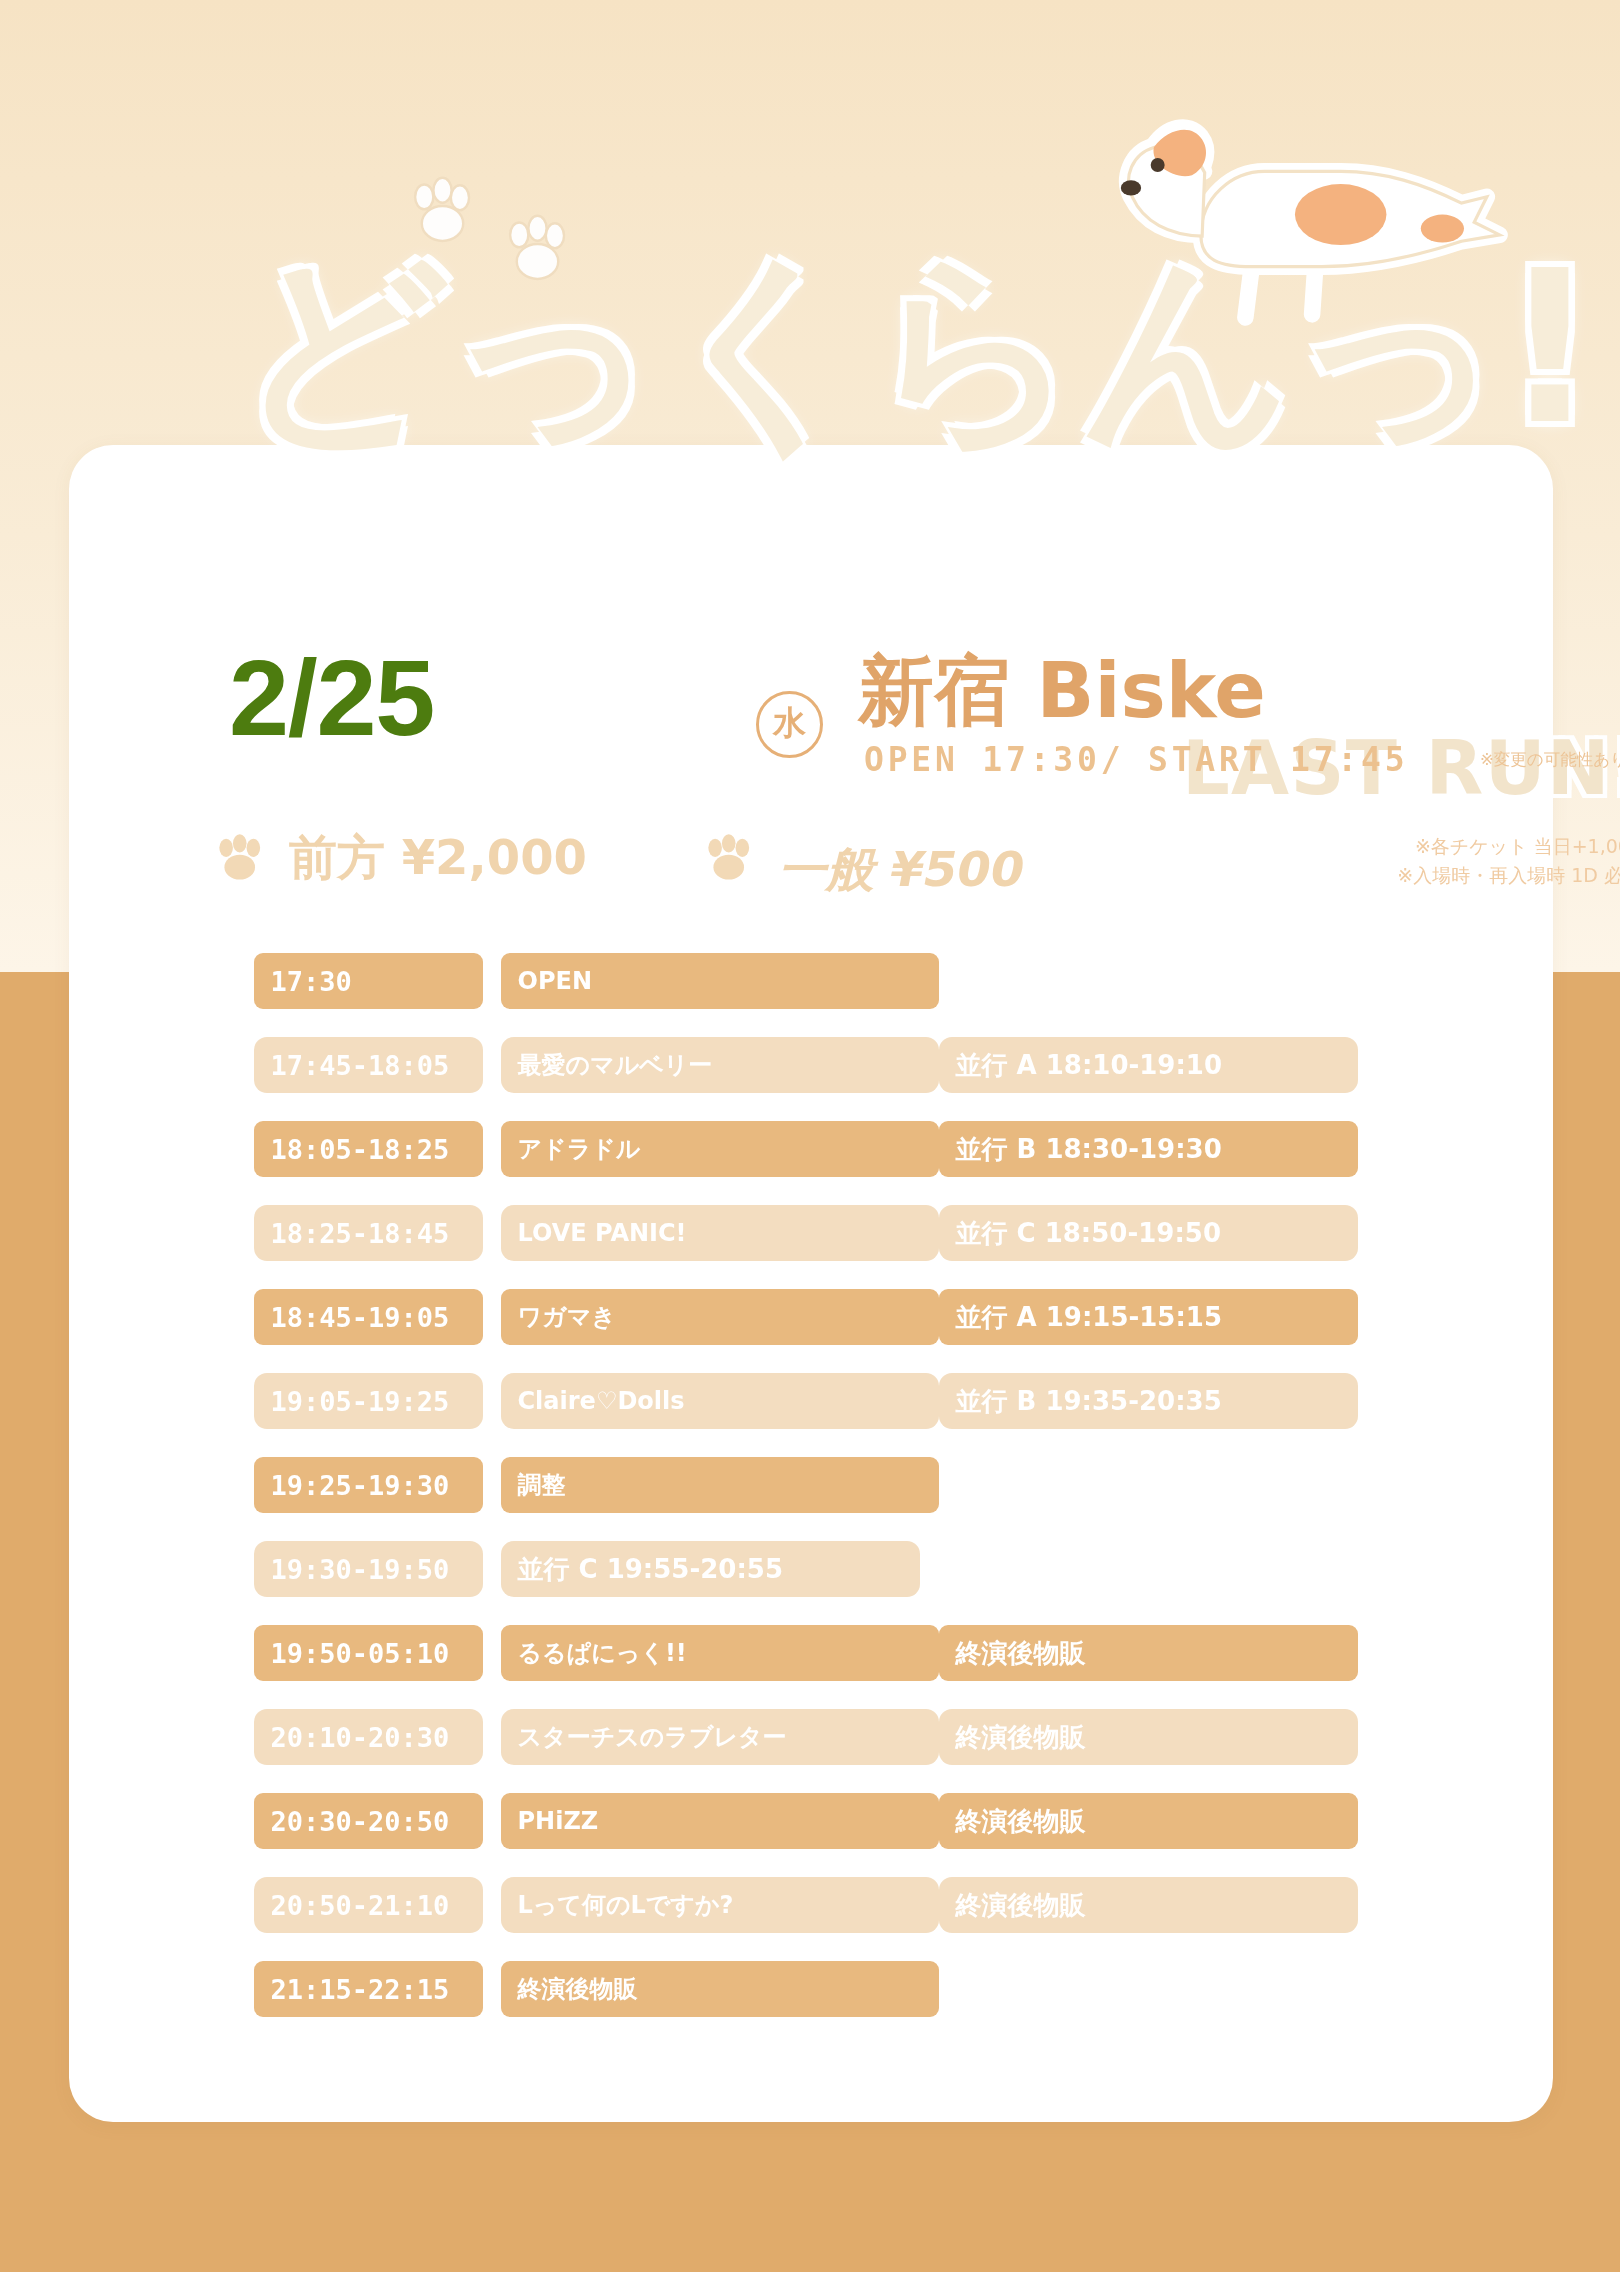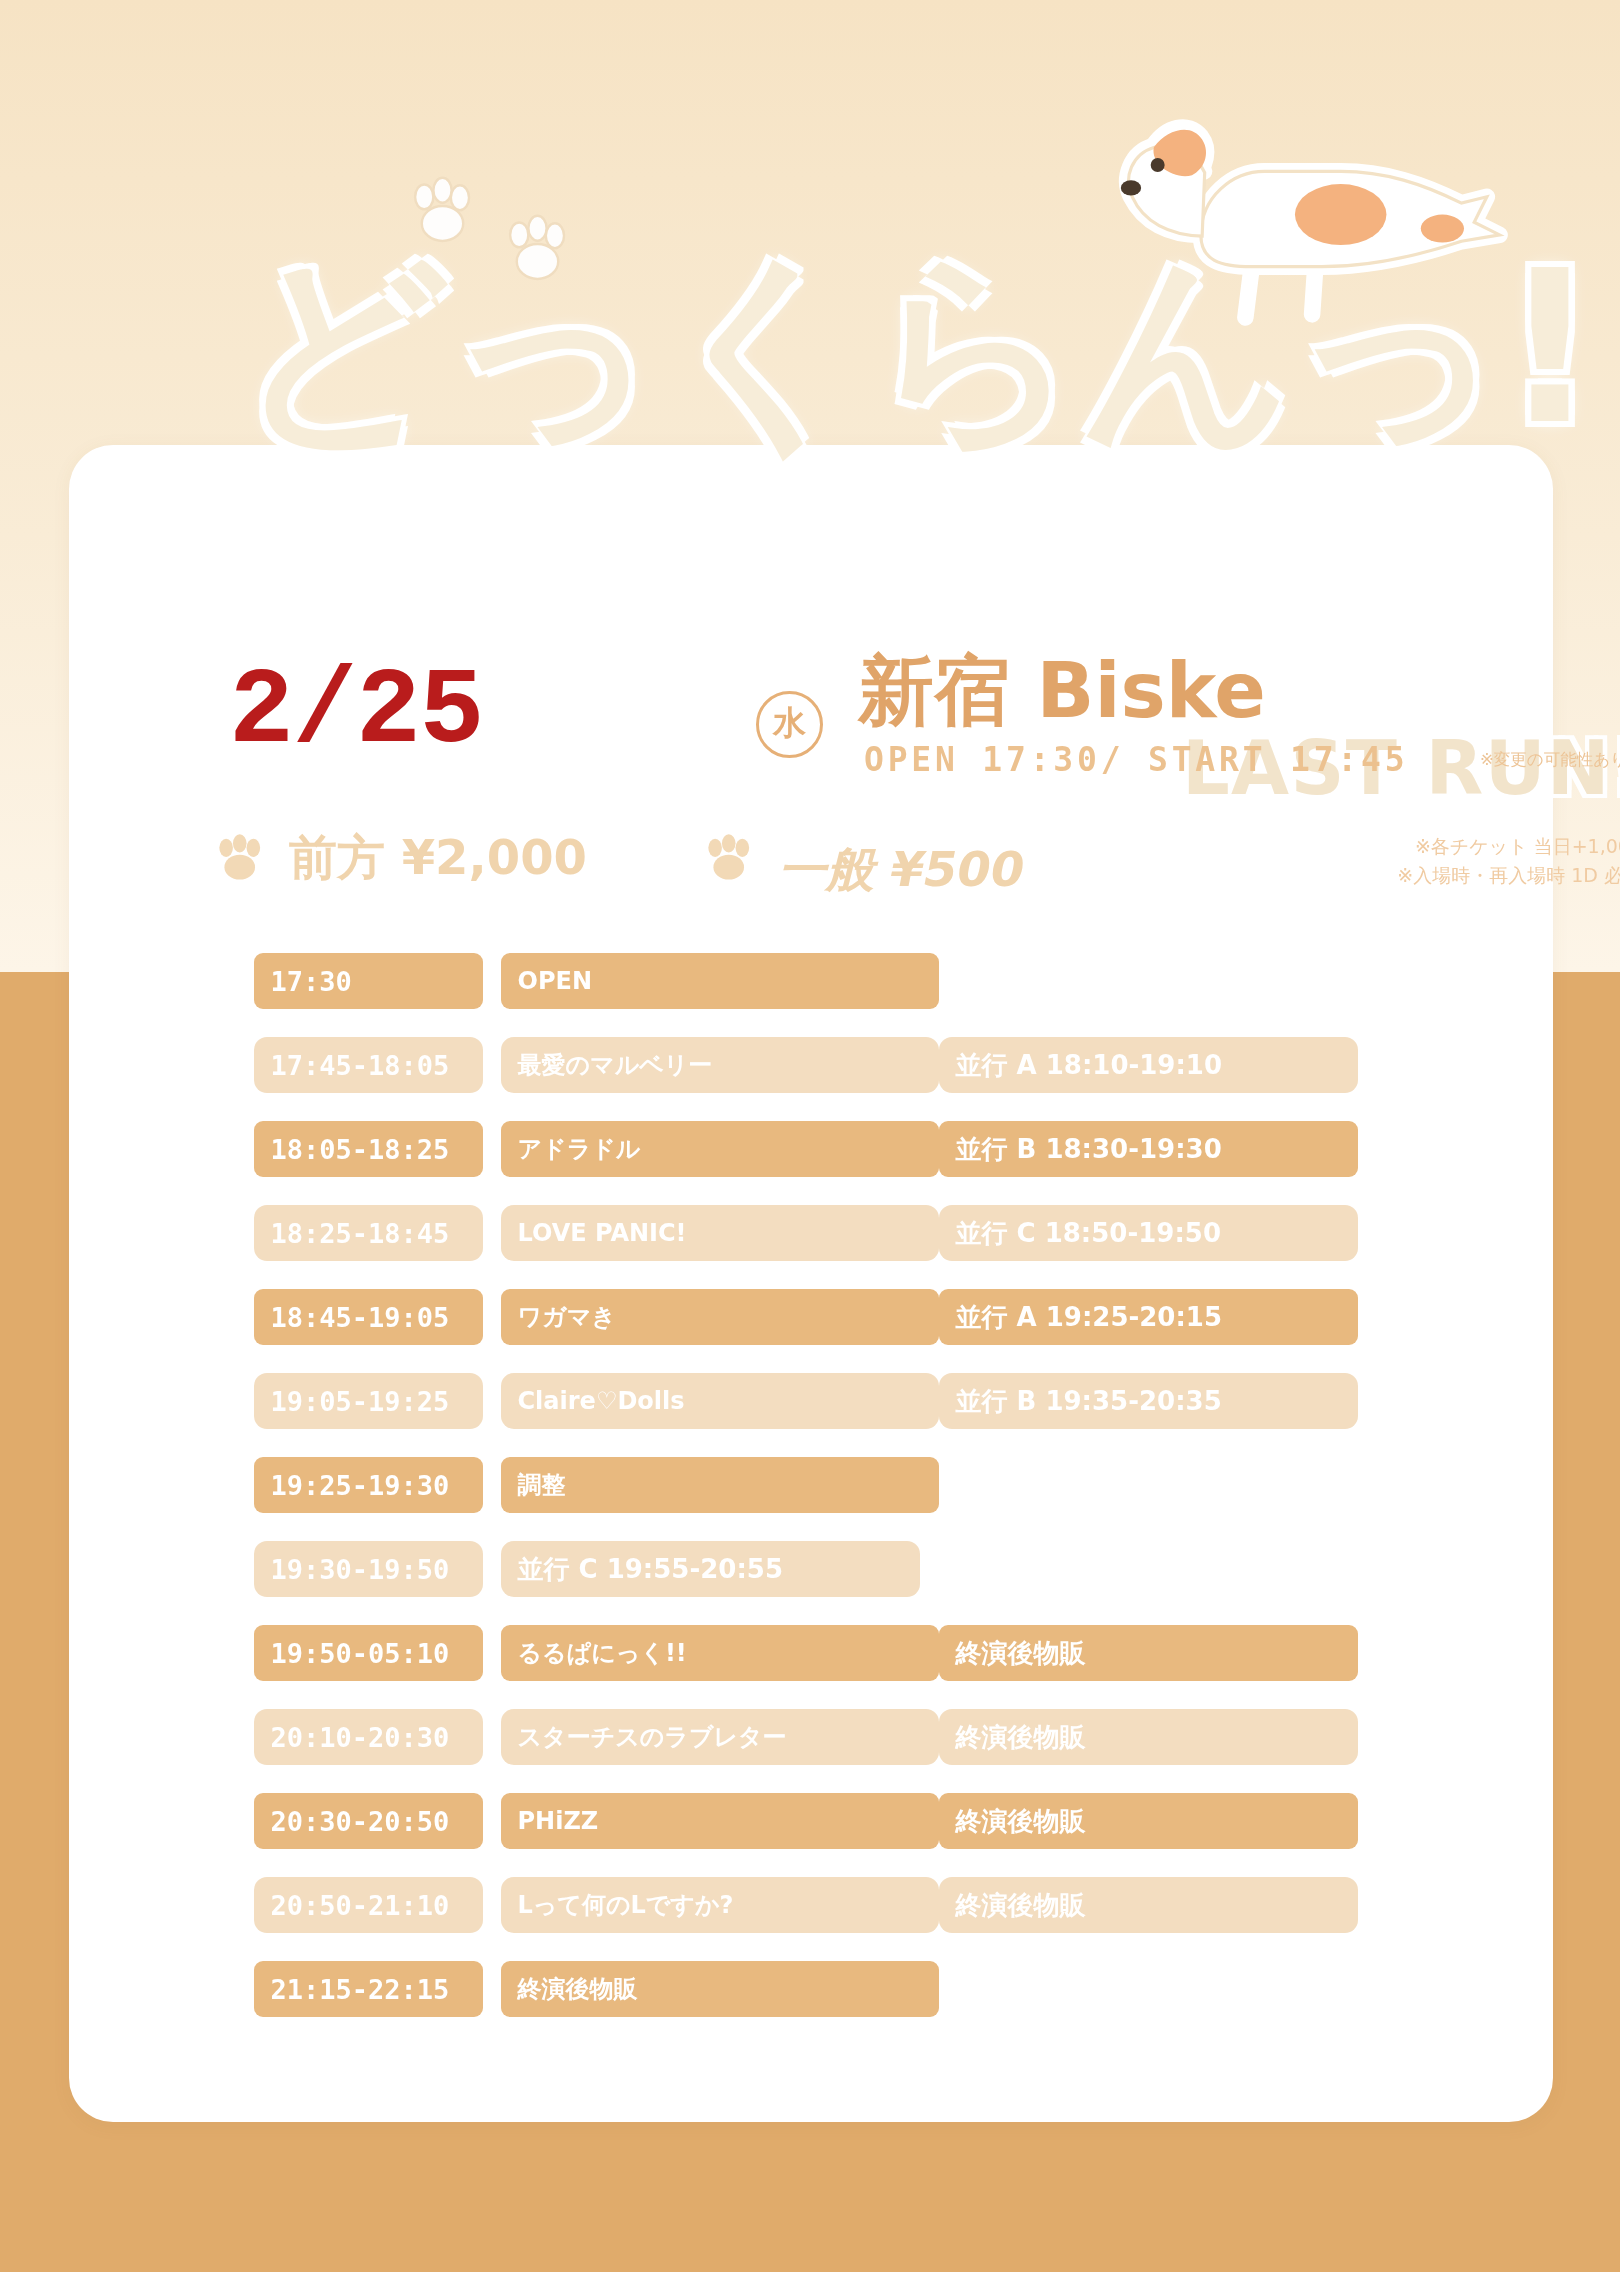--- a/index.html
+++ b/index.html
@@ -105,25 +105,25 @@
   .head-row {
     position: absolute;
     left: 229px;
     top: 635px;
     width: 1207px;
     height: 127px;
   }
   .date {
     position: absolute;
     left: 0;
-    top: 16px;
+    top: 0;
     font-size: 108px;
     font-weight: bold;
-    color: #b91c1c;
-    font-family: Liberation Mono, monospace;
+    color: #4d7c0f;
+    font-family: Liberation Sans, sans-serif;
     letter-spacing: -1.3px;
   }
   .dow {
     position: absolute;
     left: 527px;
     top: 56px;
     width: 61px;
     height: 61px;
     border-radius: 50%;
     border: 3.8px solid #e6b077;
@@ -355,21 +355,21 @@
       <div class="cell c-extra jp dark">並行 B 18:30-19:30</div>
     </div>
     <div class="row">
       <div class="cell c-time light">18:25-18:45</div>
       <div class="cell c-act light jp">LOVE PANIC!</div>
       <div class="cell c-extra jp light">並行 C 18:50-19:50</div>
     </div>
     <div class="row">
       <div class="cell c-time dark">18:45-19:05</div>
       <div class="cell c-act dark jp">ワガマき</div>
-      <div class="cell c-extra jp dark">並行 A 19:25-20:15</div>
+      <div class="cell c-extra jp dark">並行 A 19:15-15:15</div>
     </div>
     <div class="row">
       <div class="cell c-time light">19:05-19:25</div>
       <div class="cell c-act light jp">Claire♡Dolls</div>
       <div class="cell c-extra jp light">並行 B 19:35-20:35</div>
     </div>
     <div class="row">
       <div class="cell c-time dark">19:25-19:30</div>
       <div class="cell c-act dark jp">調整</div>
       <div class="cell c-extra jp hidden-cell"></div>

